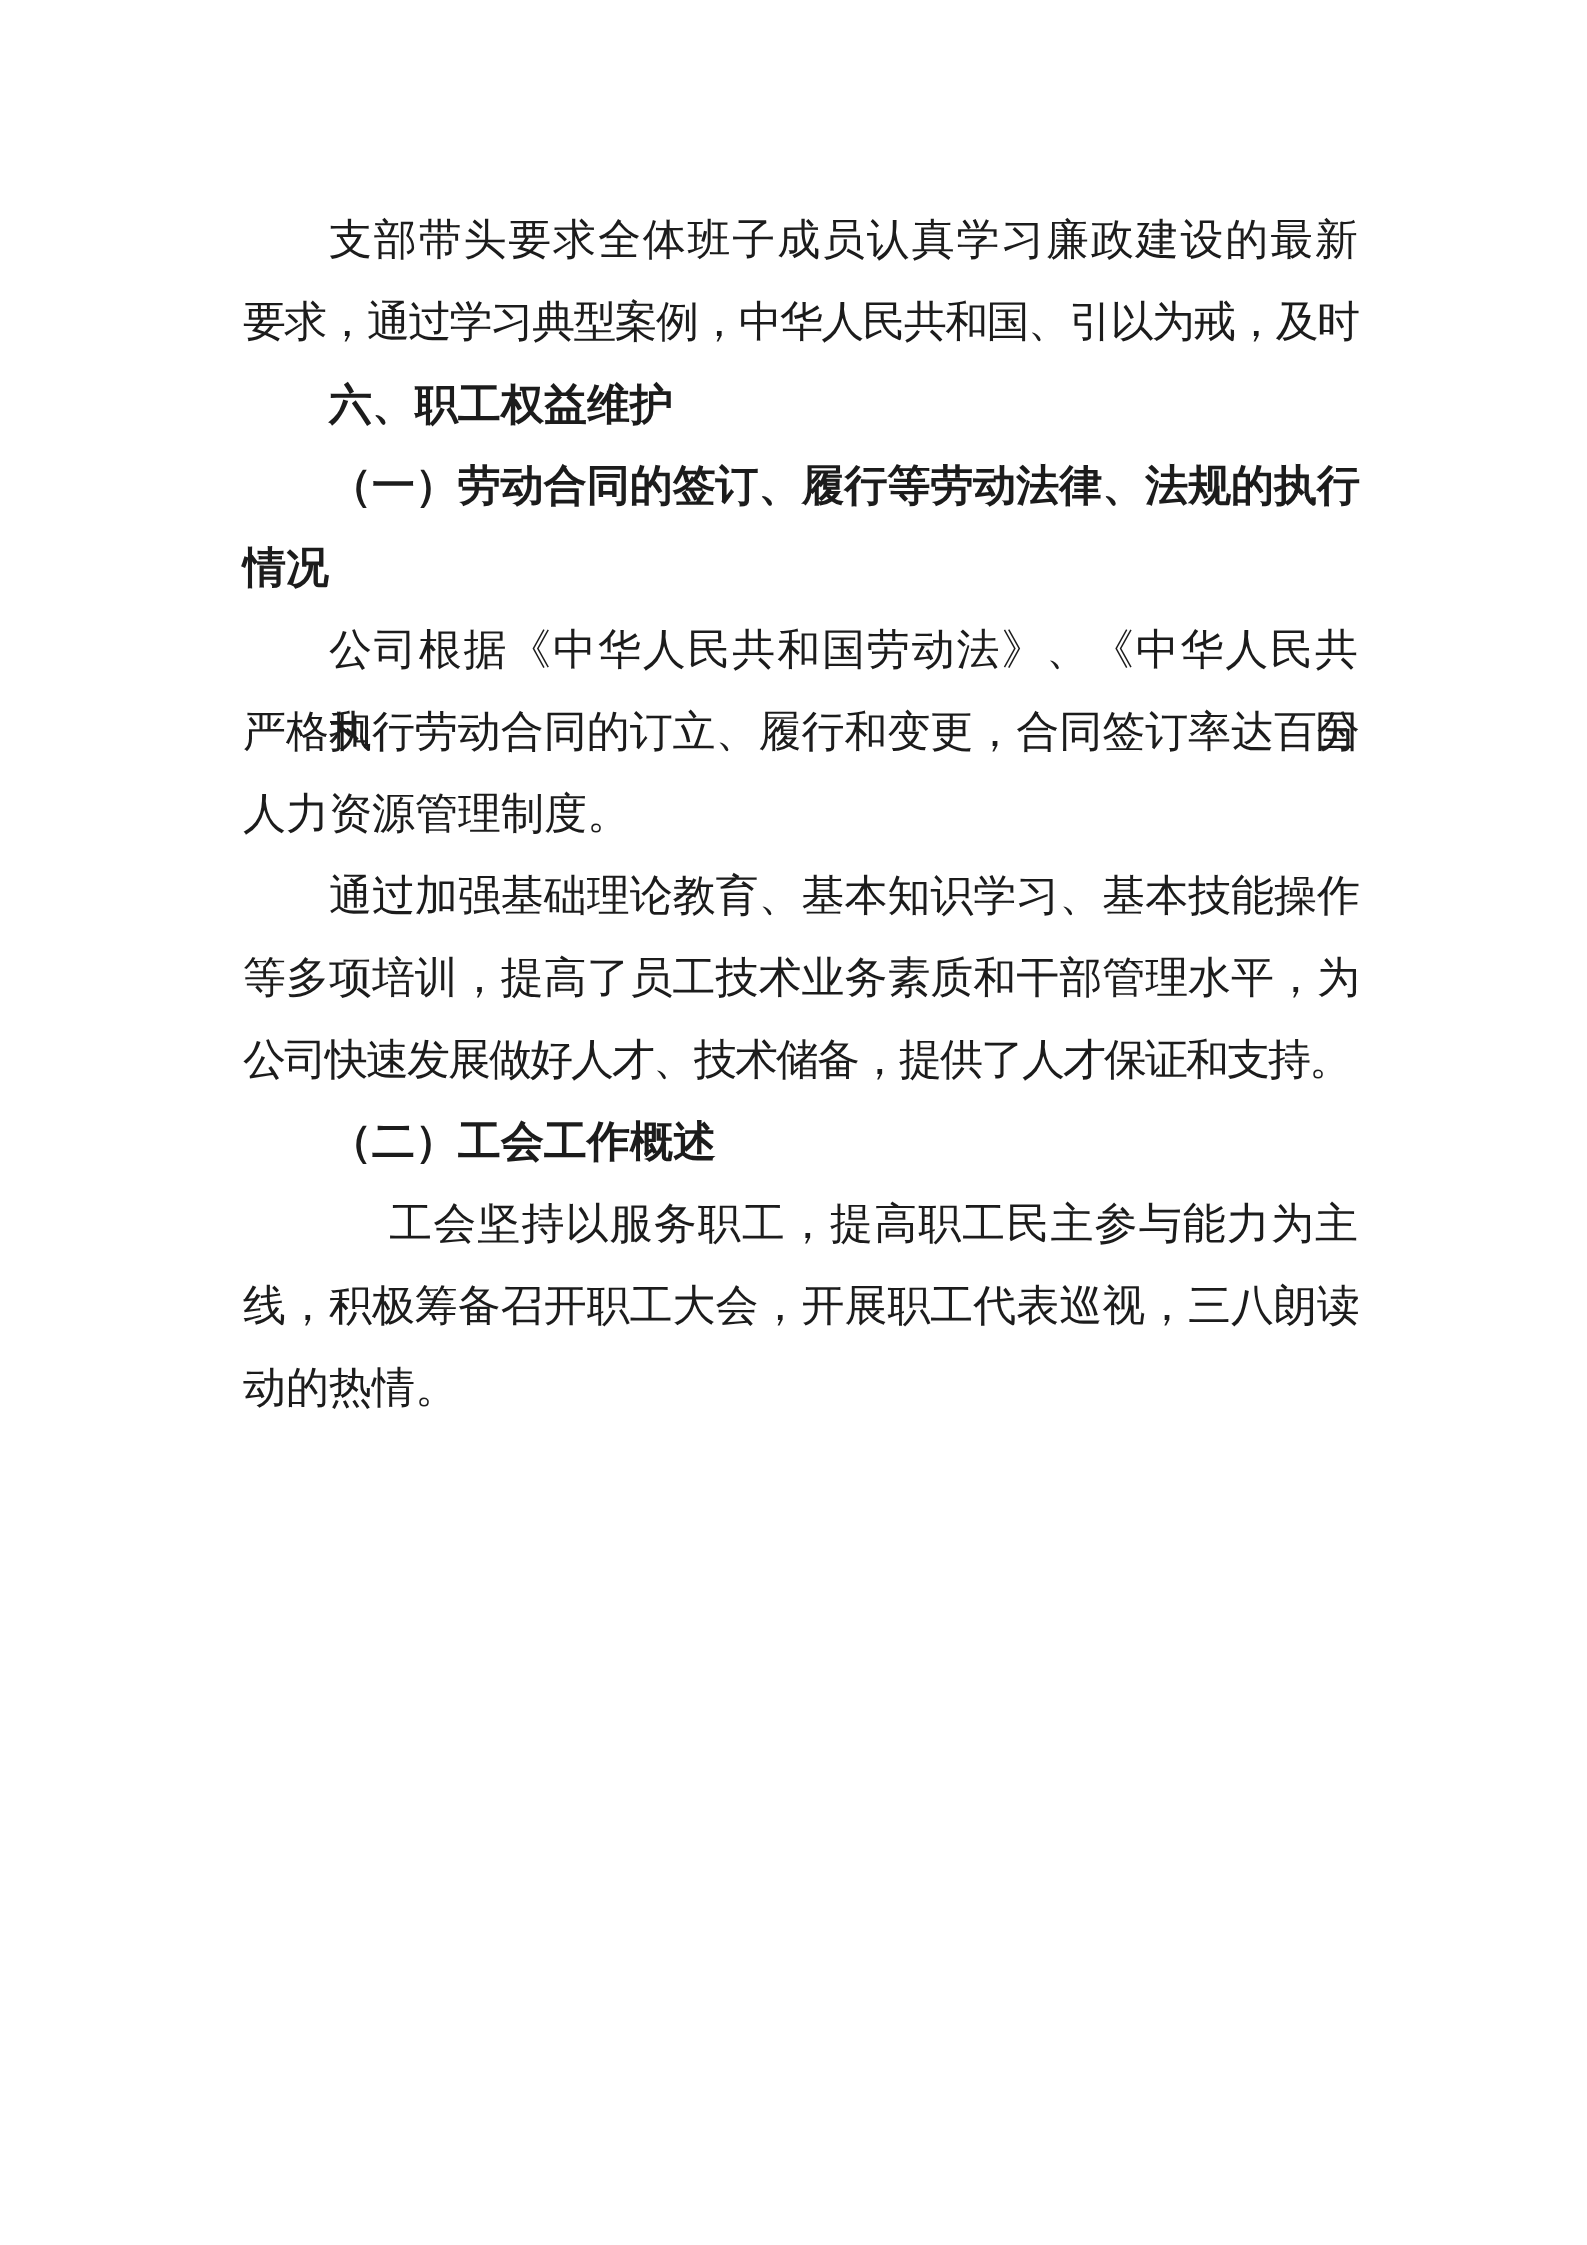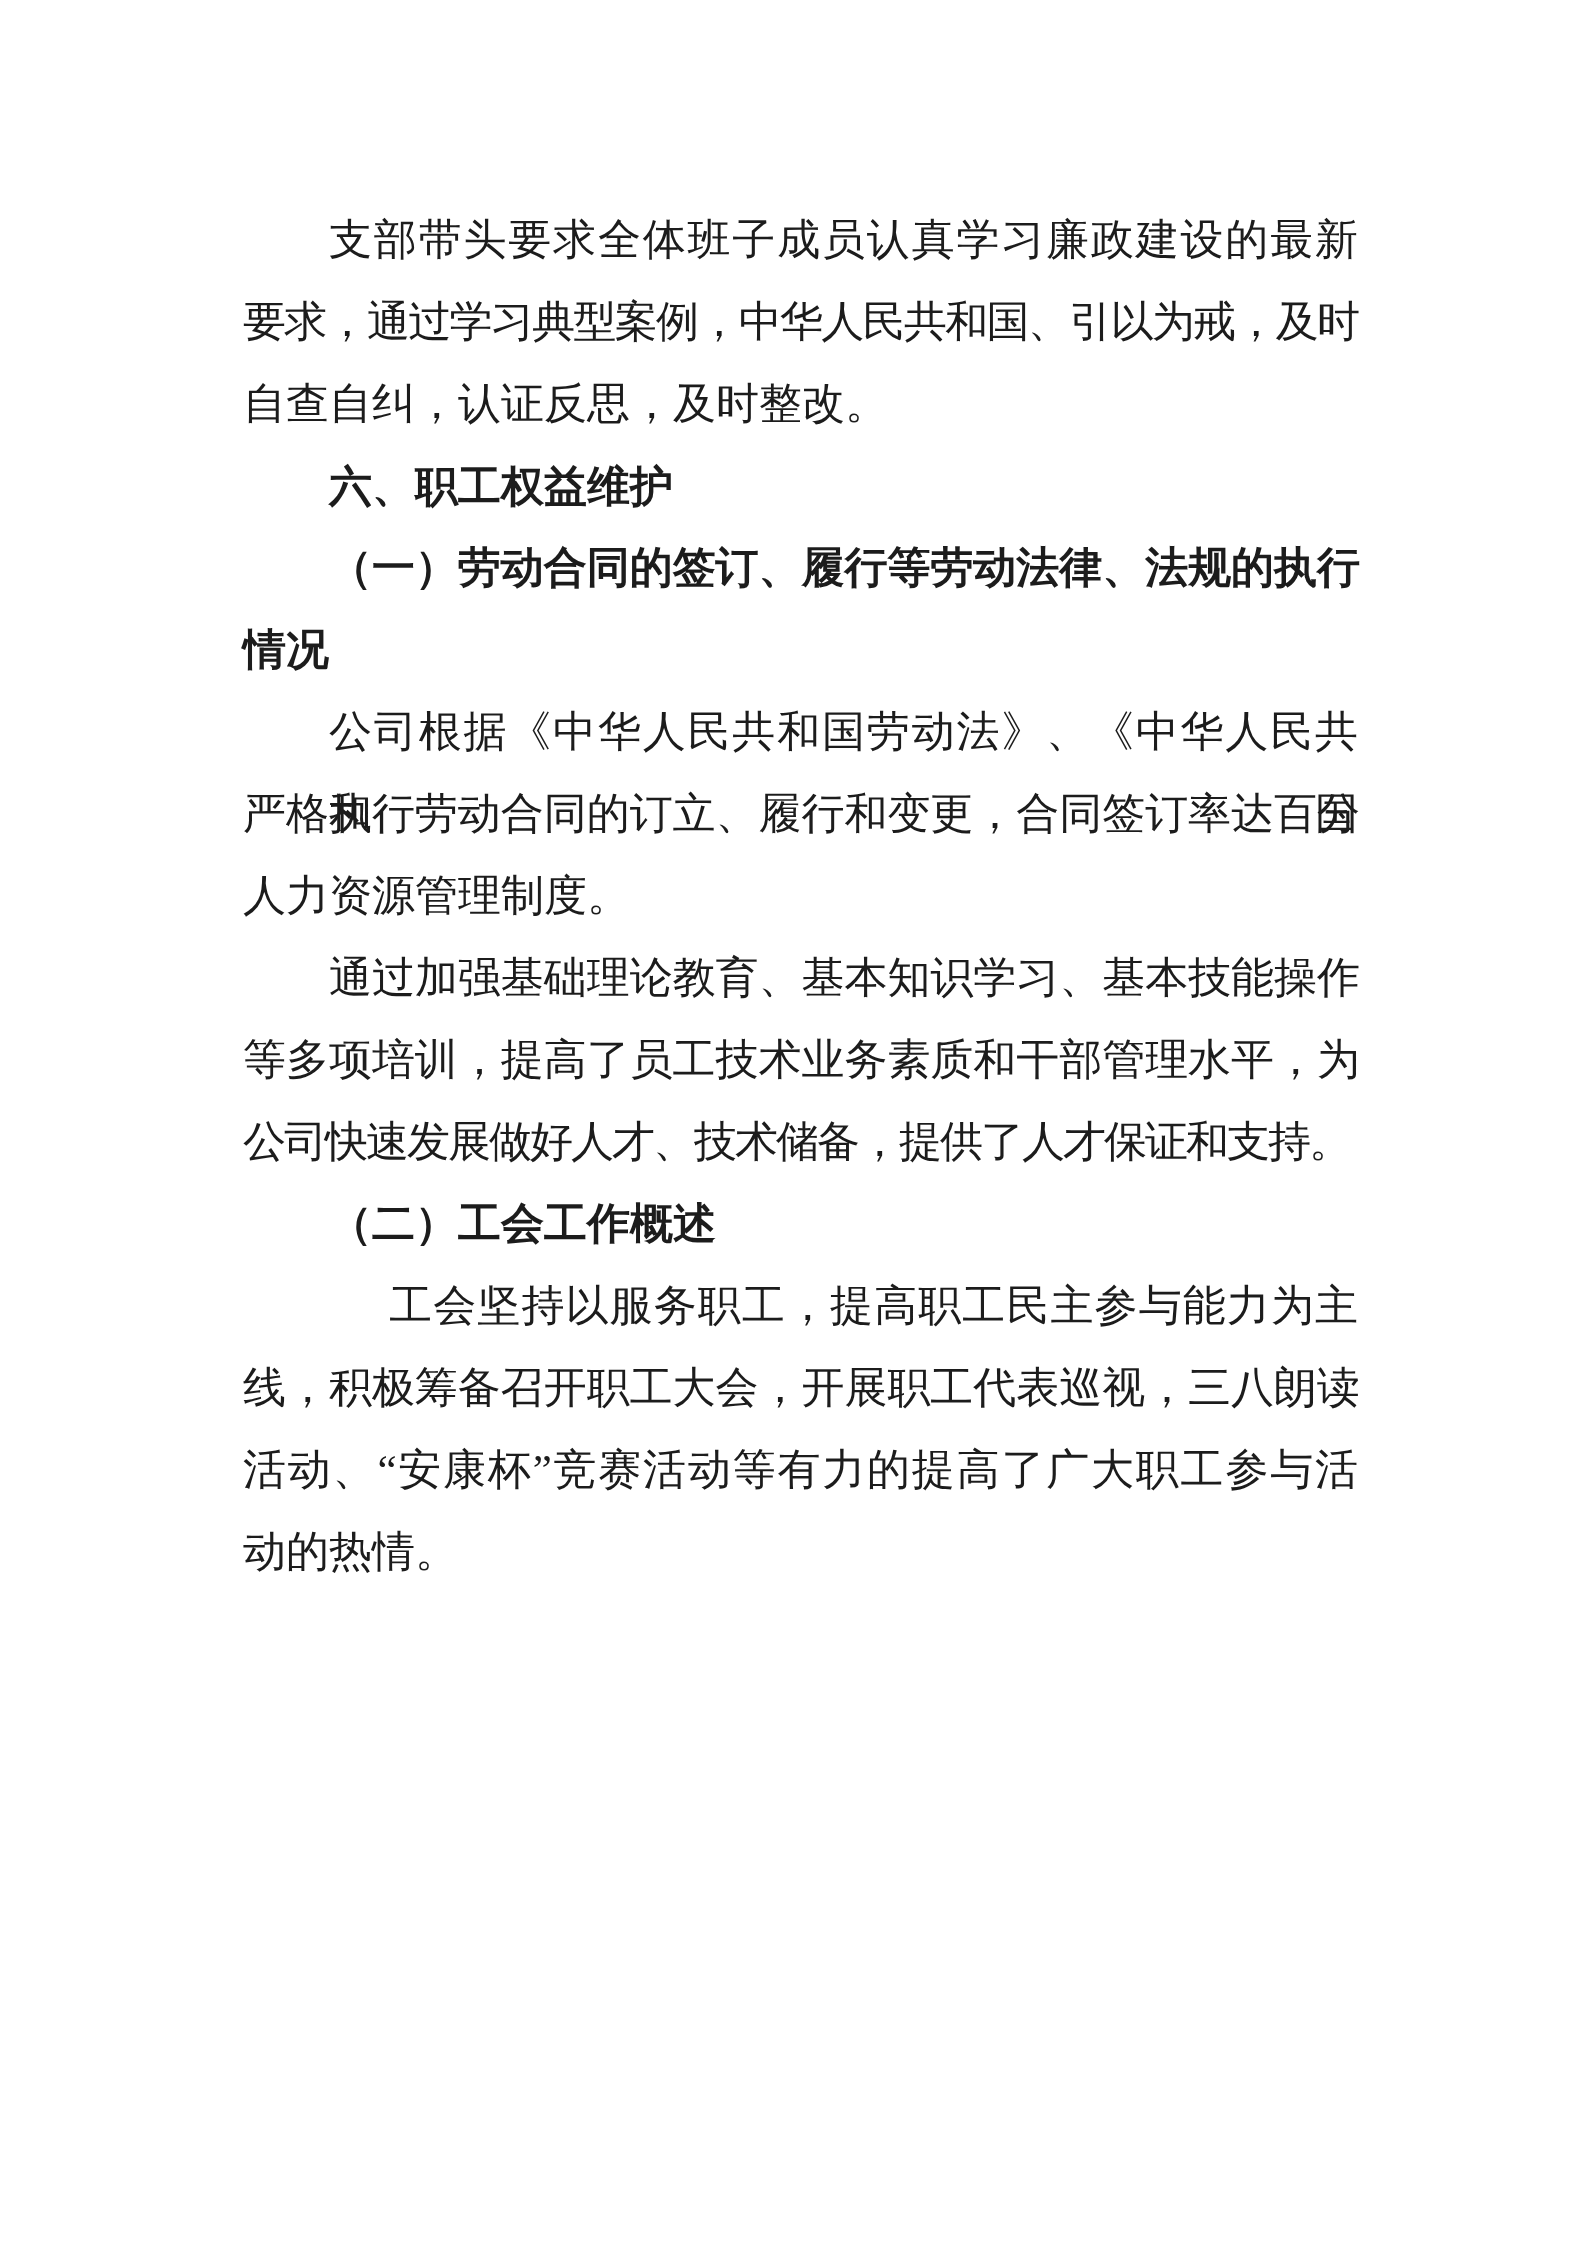--- a/index.html
+++ b/index.html
@@ -47,29 +47,27 @@
     font-weight: 700;
   }
 </style>
 </head>
 <body>
 
 <div class="page" style="background: rgb(255, 255, 255); border-radius: 22px;">
   <div class="textblock" style="color: rgb(28, 28, 28);">
       <div class="line body stretch" style="padding-left: 2em;">支部带头要求全体班子成员认真学习廉政建设的最新</div>
       <div class="line body stretch tight">要求，通过学习典型案例，中华人民共和国、引以为戒，及时</div>
-      <div class="line body">自查自纠，认证反思，及时整改。</div>
       <div class="line heading-hei" style="padding-left: 2em;">六、职工权益维护</div>
       <div class="line heading-kai stretch tight" style="padding-left: 2em;">（一）劳动合同的签订、履行等劳动法律、法规的执行</div>
       <div class="line heading-kai">情况</div>
       <div class="line body stretch" style="padding-left: 2em;">公司根据《中华人民共和国劳动法》、《中华人民共和国</div>
       <div class="line body stretch tight">严格执行劳动合同的订立、履行和变更，合同签订率达百分</div>
       <div class="line body">人力资源管理制度。</div>
       <div class="line body stretch tight" style="padding-left: 2em;">通过加强基础理论教育、基本知识学习、基本技能操作</div>
       <div class="line body stretch tight">等多项培训，提高了员工技术业务素质和干部管理水平，为</div>
       <div class="line body tight">公司快速发展做好人才、技术储备，提供了人才保证和支持。</div>
       <div class="line heading-kai" style="padding-left: 2em;">（二）工会工作概述</div>
       <div class="line body stretch" style="padding-left: 3.4em;">工会坚持以服务职工，提高职工民主参与能力为主</div>
       <div class="line body stretch tight">线，积极筹备召开职工大会，开展职工代表巡视，三八朗读</div>
-      <div class="line body stretch">活动、“安康杯”竞赛活动等有力的提高了广大职工参与活</div>
       <div class="line body">动的热情。</div>
     </div>
 </div>
 
 </body></html>

